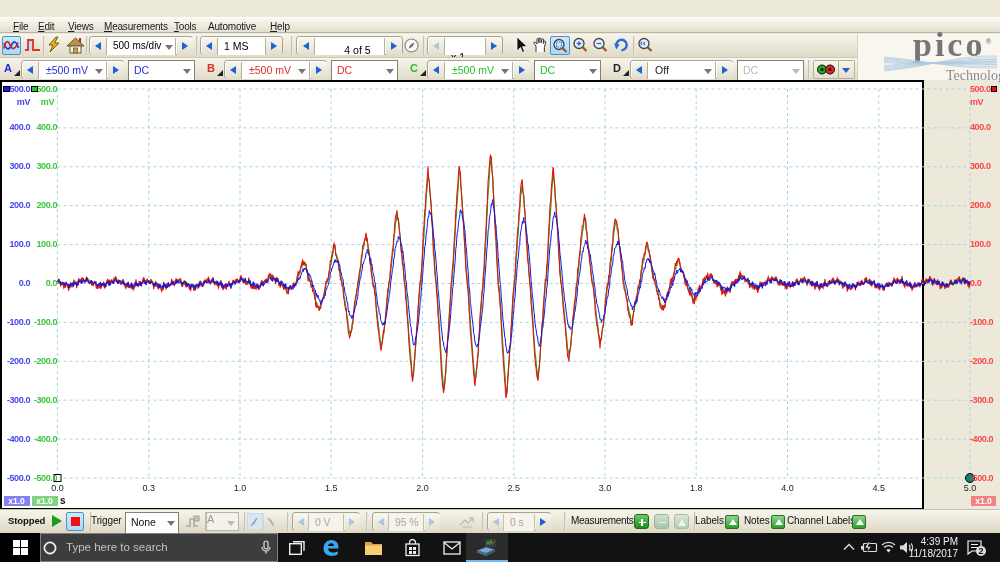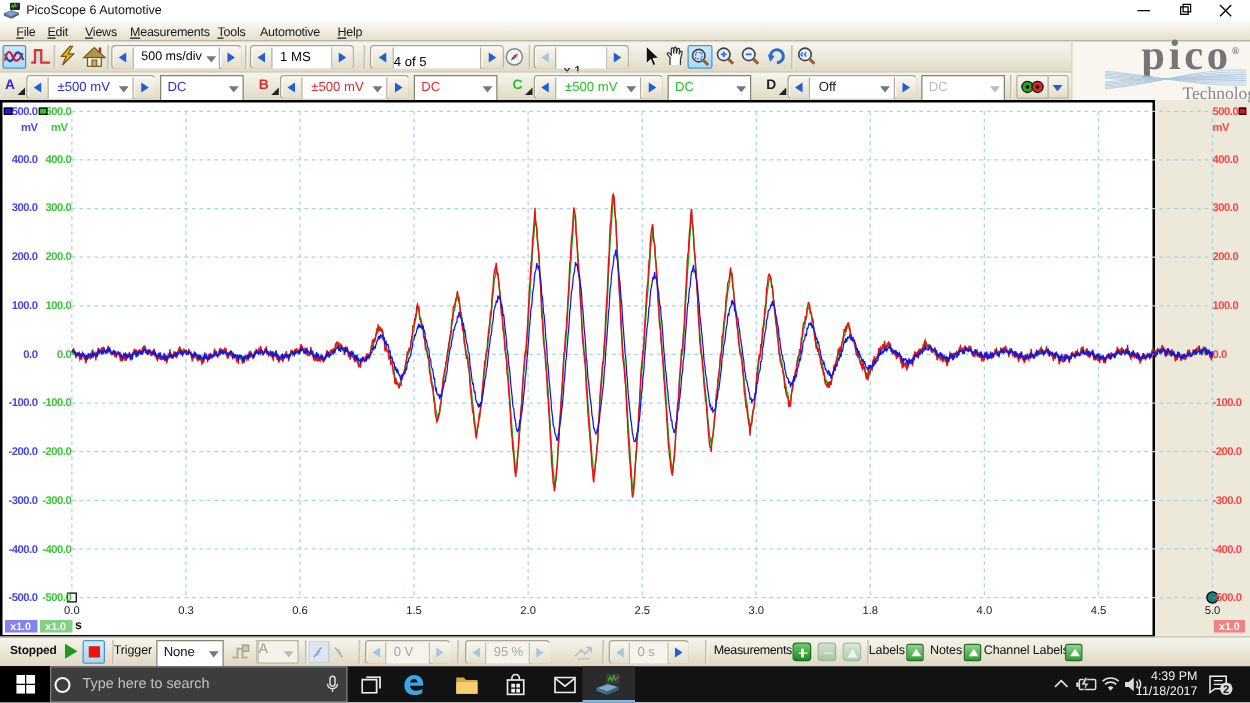--- a/index.html
+++ b/index.html
@@ -32,37 +32,20 @@
 .badge{position:absolute;font-size:8.5px;color:#fff;text-align:center;height:10px;line-height:10px;font-weight:700}
 
 #bbar{left:0;top:509px;width:1000px;height:24px;background:linear-gradient(#f7f5ec,#ddd8c4);border-top:1px solid #c5c0ae;font-size:10px;letter-spacing:-0.1px}
 #bbar .lb{position:absolute;top:5px;color:#111}
 .gcombo{background:#f3f1e8;border:1px solid #b9b4a4;top:2px;height:19px;font-size:11px;color:#9a9a92}
 
 #task{left:0;top:533px;width:1000px;height:29px;background:#121212;color:#ccc}
 #sbox{position:absolute;left:40px;top:0px;width:238px;height:29px;background:#3d3d3d;border:1px solid #7f7f7f}
 </style></head><body>
 <div id="app">
-    <div id="title" class="abs">
-      <svg class="abs" style="left:3px;top:2px" width="14" height="14" viewBox="0 0 14 14">
-<rect x="5" y="0" width="8" height="6" rx="1" fill="#222"></rect>
-<path d="M6,4 l1,-2 1,2 1,-3 1,3" stroke="#2dbd2d" stroke-width="0.9" fill="none"></path>
-<path d="M10.5,3 l1,-1.6" stroke="#d33" stroke-width="0.9" fill="none"></path>
-<path d="M0,9 L6,6.5 L12,8.5 L6,11.5 Z" fill="#7aa7cc" stroke="#33506b" stroke-width="0.6"></path>
-<path d="M0,9 L6,11.5 L6,13 L0,10.5 Z" fill="#4c6f8e"></path>
-<path d="M6,11.5 L12,8.5 L12,10 L6,13 Z" fill="#3d5c77"></path>
-</svg>
-      <div class="abs txt">PicoScope 6 Automotive</div>
-      <svg class="abs" style="left:900px;top:0" width="100" height="17" viewBox="0 0 100 17">
-<line x1="10" y1="8.5" x2="20" y2="8.5" stroke="#000" stroke-width="1"></line>
-<rect x="44.5" y="5.5" width="6" height="6" fill="none" stroke="#000" stroke-width="1"></rect>
-<rect x="46.5" y="3.5" width="6" height="6" fill="none" stroke="#000" stroke-width="1"></rect>
-<path d="M76,4 l9,9 M85,4 l-9,9" stroke="#000" stroke-width="1.1"></path>
-</svg>
-    </div>
     <div id="menu" class="abs">
       <span style="left:13px"><u>F</u>ile</span>
       <span style="left:38px"><u>E</u>dit</span>
       <span style="left:68px"><u>V</u>iews</span>
       <span style="left:104px"><u>M</u>easurements</span>
       <span style="left:174px"><u>T</u>ools</span>
       <span style="left:208px">Automotive</span>
       <span style="left:270px"><u>H</u>elp</span>
     </div>
     <div id="tbar" class="abs row">
@@ -110,21 +93,21 @@
         <div class="abs" style="left:65px;top:1px;width:16px;height:17px;background:linear-gradient(#f8f6ee,#e3decb)">
           <div class="tri-r" style="left:5px;top:4px"></div>
         </div>
       </div>
       <div class="abs sep" style="left:291px"></div>
       <div class="abs grp" style="left:296px;width:107px">
         <div class="abs" style="left:1px;top:1px;width:16px;height:17px;background:linear-gradient(#f8f6ee,#e3decb)">
           <div class="tri-l" style="left:5px;top:4px"></div>
         </div>
         <div class="abs" style="left:17px;top:1px;width:71px;height:17px;background:#fff;border-left:1px solid #b5ae9c;border-right:1px solid #b5ae9c">
-          <div style="position:absolute;left:0;top:6px;width:85px;text-align:left;font-size:10.5px">4 of 5</div>
+          <div style="position:absolute;left:0;top:6px;width:85px;text-align:center;font-size:10.5px">4 of 5</div>
         </div>
         <div class="abs" style="left:89px;top:1px;width:16px;height:17px;background:linear-gradient(#f8f6ee,#e3decb)">
           <div class="tri-r" style="left:5px;top:4px"></div>
         </div>
       </div>
       <svg class="abs" style="left:404px;top:4px" width="15" height="15" viewBox="0 0 15 15">
 <circle cx="7.5" cy="7.5" r="6.5" fill="#f8f8f8" stroke="#888" stroke-width="1.2"></circle>
 <polygon points="10.5,4.5 6.5,6.5 8.5,8.5" fill="#d03030"></polygon>
 <polygon points="4.5,10.5 6.5,6.7 8.3,8.5" fill="#3050a0"></polygon>
 </svg>
@@ -344,21 +327,21 @@
       <div class="ylab" style="left:25px;top:390.5px;color:#3cc43c">-500.0</div>
       <div class="ylab" style="left:968px;top:390.5px;width:30px;text-align:left;color:#fa4646">-500.0</div>
       <div class="ylab" style="left:-2px;top:15px;color:#4646f0">mV</div>
       <div class="ylab" style="left:22px;top:15px;color:#3cc43c">mV</div>
       <div class="ylab" style="left:968px;top:15px;width:30px;text-align:left;color:#fa4646">mV</div>
       <div class="abs" style="left:1px;top:3.5px;width:6.5px;height:6.5px;background:#1a1ae8;border:1px solid #000"></div>
       <div class="abs" style="left:29px;top:3.5px;width:6.5px;height:6.5px;background:#22cc22;border:1px solid #000"></div>
       <div class="abs" style="left:988.5px;top:3.5px;width:6.5px;height:6.5px;background:#e81010;border:1px solid #000"></div>
       <div class="xlab" style="left:40.5px;top:401px">0.0</div>
       <div class="xlab" style="left:131.8px;top:401px">0.3</div>
-      <div class="xlab" style="left:223.0px;top:401px">0.6</div>
+      <div class="xlab" style="left:223.0px;top:401px">1.0</div>
       <div class="xlab" style="left:314.2px;top:401px">1.5</div>
       <div class="xlab" style="left:405.5px;top:401px">2.0</div>
       <div class="xlab" style="left:496.8px;top:401px">2.5</div>
       <div class="xlab" style="left:588.0px;top:401px">3.0</div>
       <div class="xlab" style="left:679.2px;top:401px">1.8</div>
       <div class="xlab" style="left:770.5px;top:401px">4.0</div>
       <div class="xlab" style="left:861.8px;top:401px">4.5</div>
       <div class="xlab" style="left:953.0px;top:401px">5.0</div>
       <div class="badge" style="left:1.5px;top:414px;width:26px;background:#8282f2">x1.0</div>
       <div class="badge" style="left:29.5px;top:414px;width:26px;background:#82d282">x1.0</div>

